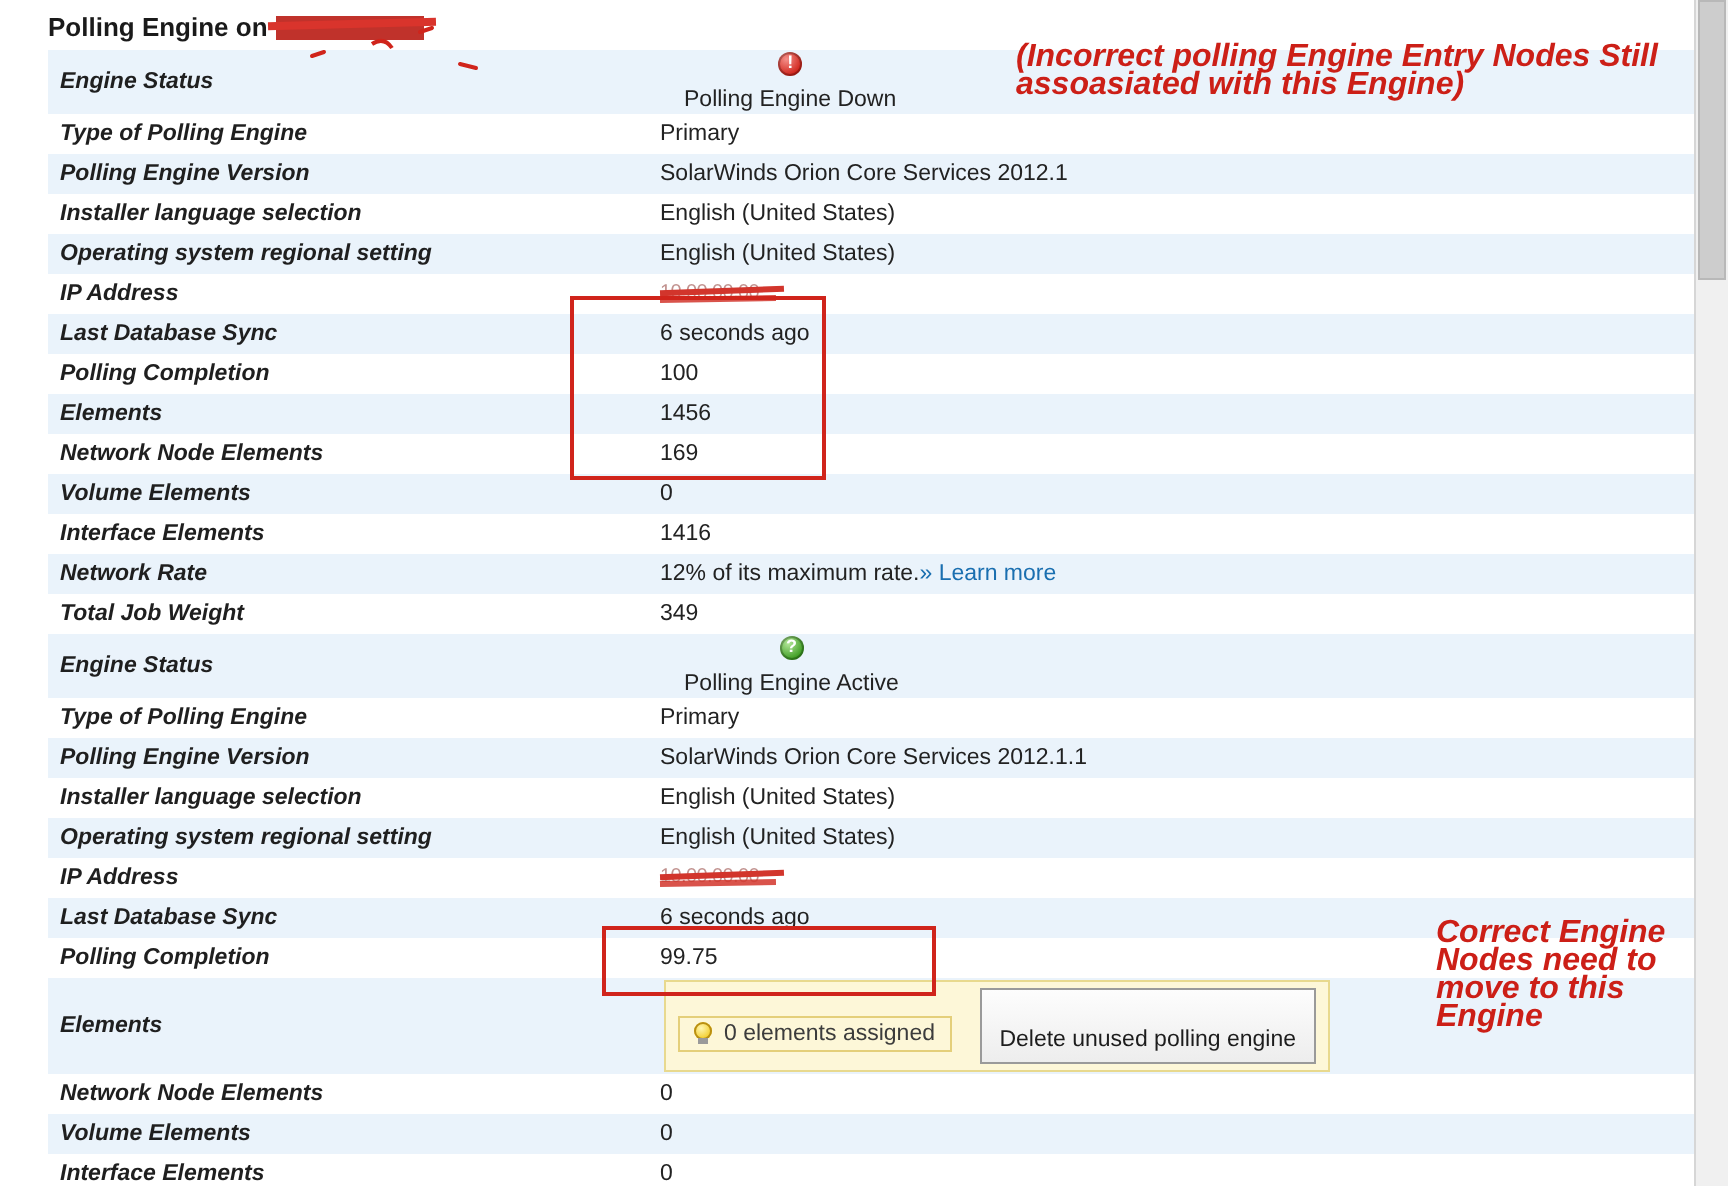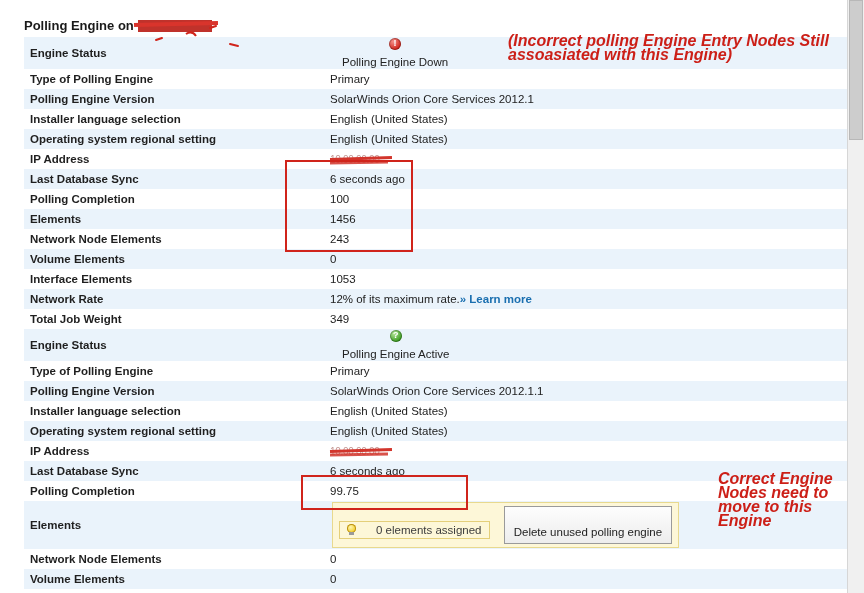--- a/index.html
+++ b/index.html
@@ -39,21 +39,21 @@
     top: 0px;
     width: 14px;
     height: 140px;
     background: #cdcdcd;
     border: 1px solid #b8b8b8;
     box-sizing: border-box;
   }
   .content {
     position: absolute;
     left: 0;
-    top: 16px;
+    top: 4px;
     width: 848px;
     height: 508px;
   }
 
   .section-title {
     font-size: 13px;
     font-weight: bold;
     color: #1a1a1a;
     padding: 2px 0 4px 24px;
     letter-spacing: 0;
@@ -98,20 +98,21 @@
     white-space: nowrap;
     overflow: visible;
   }
   tr.odd td { background: #eaf3fb; }
   tr.even td { background: #ffffff; }
   td.label {
     width: 290px;
     font-weight: bold;
     color: #1f1f1f;
     padding-left: 6px;
+    font-style: italic;
   }
   td.value {
     color: #222222;
   }
 
   .status-wrap {
     display: inline-flex;
     align-items: center;
     gap: 6px;
     margin-left: 12px;
@@ -184,21 +185,20 @@
     left: 0; top: -1px;
     font-size: 10px;
     color: #8f3a34;
     opacity: .55;
     letter-spacing: -.3px;
   }
 
   a.link {
     color: #1a6fb0;
     text-decoration: none;
-    font-weight: bold;
   }
 
   
   .annot-box {
     position: absolute;
     border: 2px solid #d0241b;
     pointer-events: none;
   }
   .annot-note {
     position: absolute;
@@ -211,21 +211,21 @@
   }
   .scribble {
     position: absolute;
     pointer-events: none;
   }
 
   
   .assigned-pill {
     display: inline-flex;
     align-items: center;
-    gap: 19px;
+    gap: 5px;
     background: #fdf7d8;
     border: 1px solid #e4cf7a;
     padding: 2px 8px 2px 6px;
     height: 18px;
     font-size: 11.5px;
     color: #3c3c3c;
     box-sizing: border-box;
   }
   .bulb {
     width: 11px;
@@ -328,29 +328,29 @@
       <tr class="even">
         <td class="label">Polling Completion</td>
         <td class="value">100</td>
       </tr>
       <tr class="odd">
         <td class="label">Elements</td>
         <td class="value">1456</td>
       </tr>
       <tr class="even">
         <td class="label">Network Node Elements</td>
-        <td class="value">243</td>
+        <td class="value">169</td>
       </tr>
       <tr class="odd">
         <td class="label">Volume Elements</td>
         <td class="value">0</td>
       </tr>
       <tr class="even">
         <td class="label">Interface Elements</td>
-        <td class="value">1053</td>
+        <td class="value">1416</td>
       </tr>
       <tr class="odd">
         <td class="label">Network Rate</td>
         <td class="value">
           <span>12% of its maximum rate.</span><a class="link" href="#">» Learn more</a>
         </td>
       </tr>
       <tr class="even">
         <td class="label">Total Job Weight</td>
         <td class="value">349</td>

